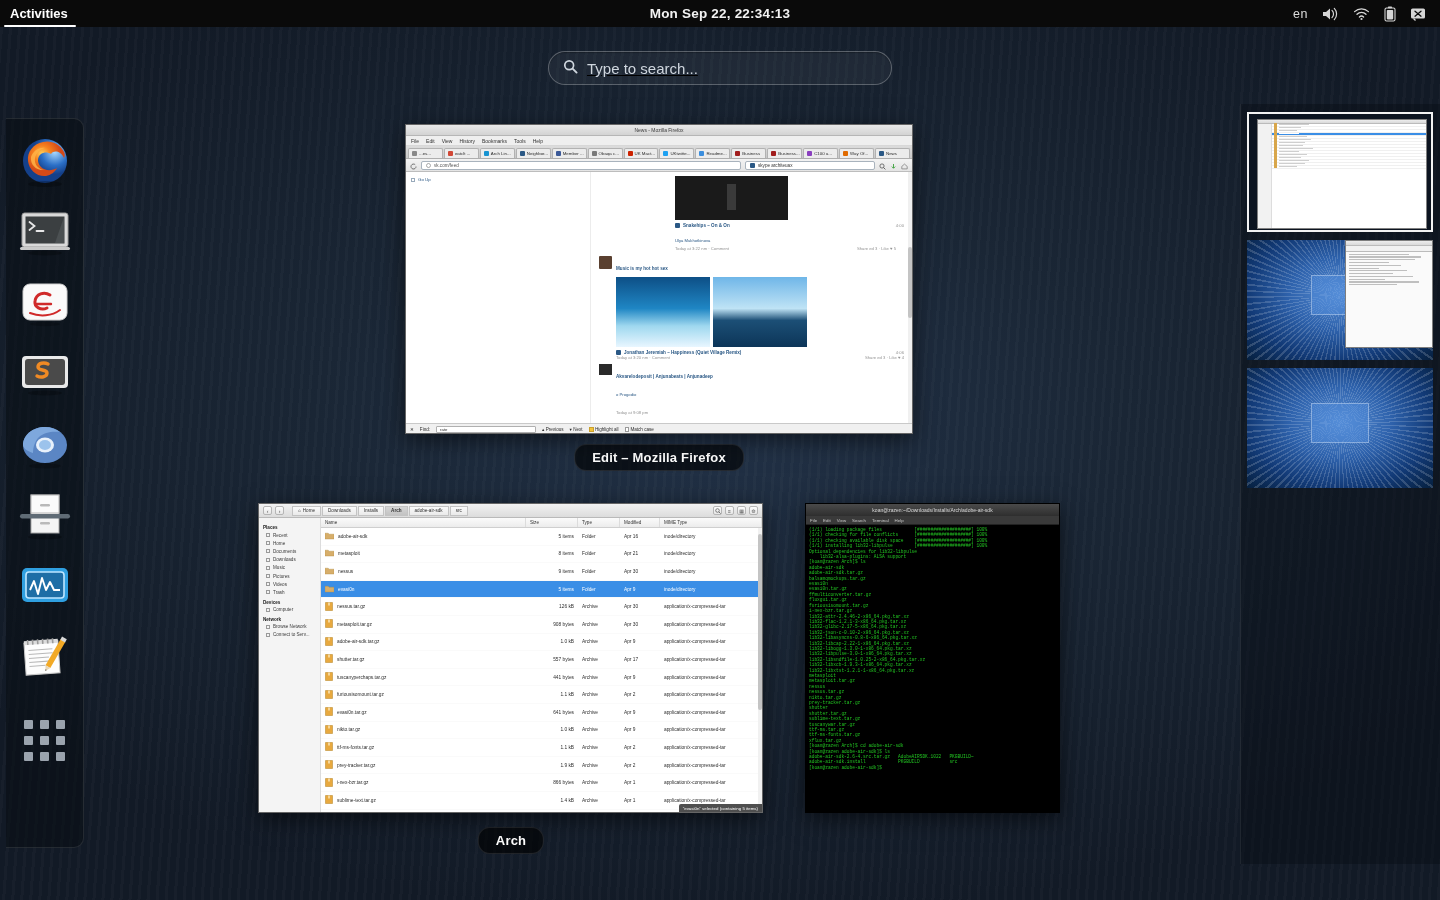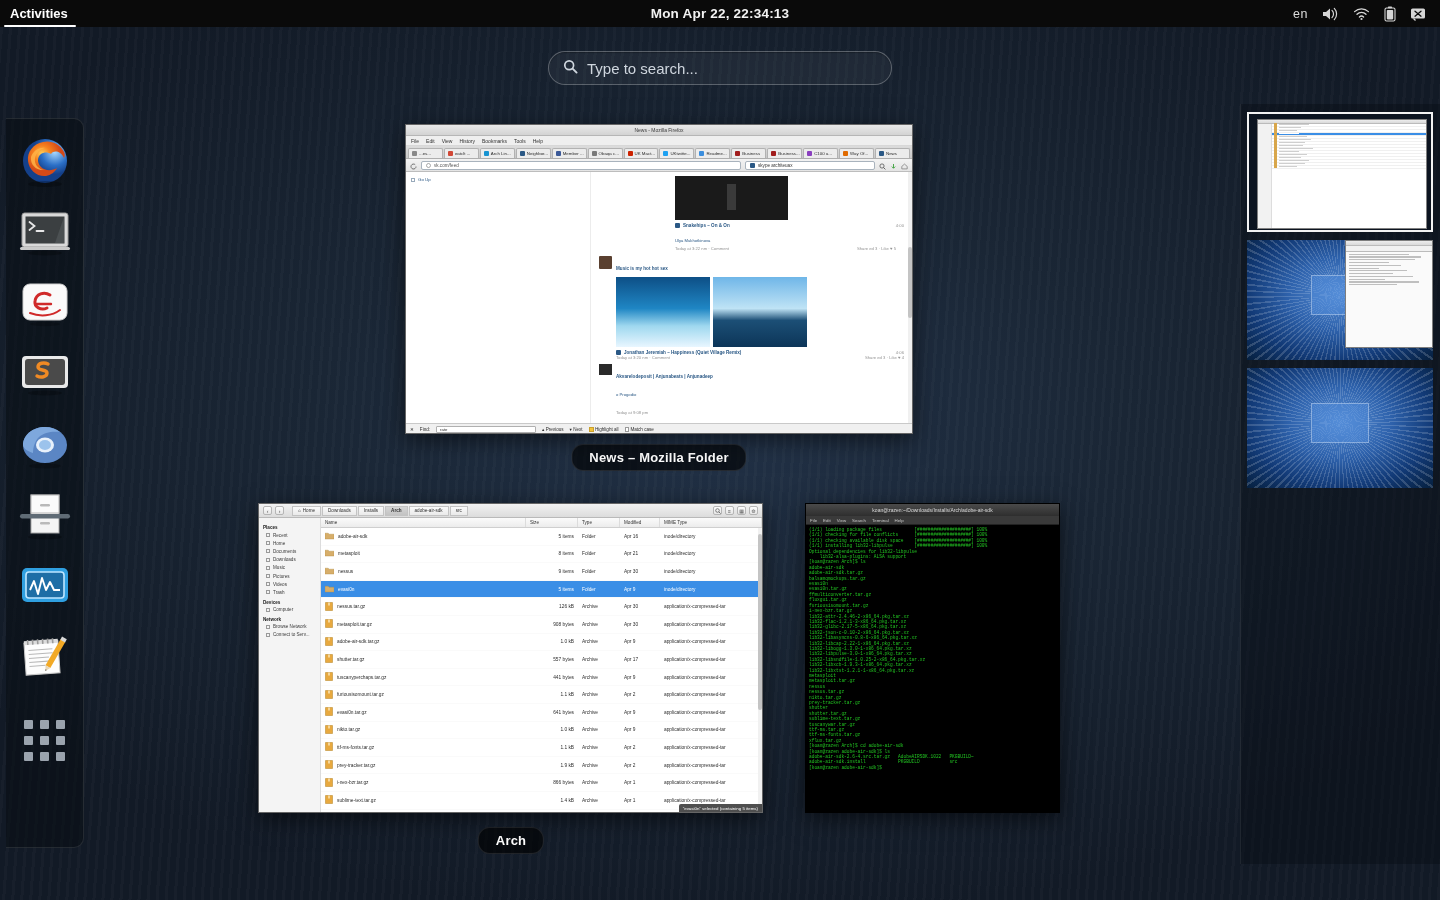--- a/index.html
+++ b/index.html
@@ -42,21 +42,21 @@
   }
   .tray {
     margin-left: auto; display: flex; align-items: center; gap: 14px;
     padding-right: 14px; color: #d6d6d6;
   }
   .tray .lang { font-size: 12.5px; letter-spacing: .5px; color: #dcdcdc; }
   .tray svg { display: block; }
 
   
   .search-wrap {
-    position: absolute; left: 548px; top: 51px; width: 344px; height: 34px; z-index: 40;
+    position: absolute; left: 548px; top: 51px; width: 344px; height: 34px; z-index: 40; text-decoration: underline;
   }
   .search-entry {
     width: 100%; height: 100%; border-radius: 17px;
     background: rgba(255,255,255,0.045);
     border: 1px solid rgba(255,255,255,0.26);
     display: flex; align-items: center; padding: 0 14px; gap: 9px;
     box-shadow: inset 0 1px 1px rgba(0,0,0,0.25);
   }
   .search-entry .ph { color: #cfd6de; font-size: 15px; }
   .search-entry svg { flex: none; }
@@ -198,21 +198,21 @@
 <body>
 
 <div id="root">
 
   <div class="overview-bg"></div>
 
   <div class="topbar">
     <div class="activities">
       <span>Activities</span>
     </div>
-    <div class="clock">Mon Apr 22, 22:34:13</div>
+    <div class="clock">Mon Sep 22, 22:34:13</div>
     <div class="tray">
       <span class="lang">en</span>
       <span>
         <svg width="17" height="14" viewBox="0 0 17 14">
             <path d="M1 5h3l4-3.4v10.8L4 9H1z" fill="#d6d6d6"></path>
             <path d="M10 3.4a5 5 0 010 7.2M12.3 1.4a8 8 0 010 11.2" stroke="#d6d6d6" stroke-width="1.2" fill="none" stroke-linecap="round"></path>
           </svg>
       </span>
       <span>
         <svg width="17" height="14" viewBox="0 0 17 14">
@@ -556,21 +556,21 @@
           <i style="display:inline-block;width:5px;height:5px;background:#f2c33c;border:1px solid #c9a02d;vertical-align:-1px;"></i>
           <span>Highlight all</span>
         </span>
         <span>
           <i style="display:inline-block;width:4.5px;height:4.5px;border:1px solid #9a9a9a;background:#fff;vertical-align:-1px;"></i>
           <span>Match case</span>
         </span>
       </div>
     </div>
   </div>
-  <div class="win-label" style="left:659px; top:444px;">News – Mozilla Folder</div>
+  <div class="win-label" style="left:659px; top:444px;">Edit – Mozilla Firefox</div>
 
   <div class="win" style="left:258px; top:503px; width:505px; height:310px;">
     <div class="win-shot" style="position:relative;display:flex;flex-direction:column;">
       <div class="nt-head">
         <span class="nt-btn">‹</span>
         <span class="nt-btn">›</span>
         <span id="nt-crumbs" style="display:flex;gap:1px;margin-left:5px;">
             <div class="crumb">
               <span>⌂</span>
               <span>Home</span>

